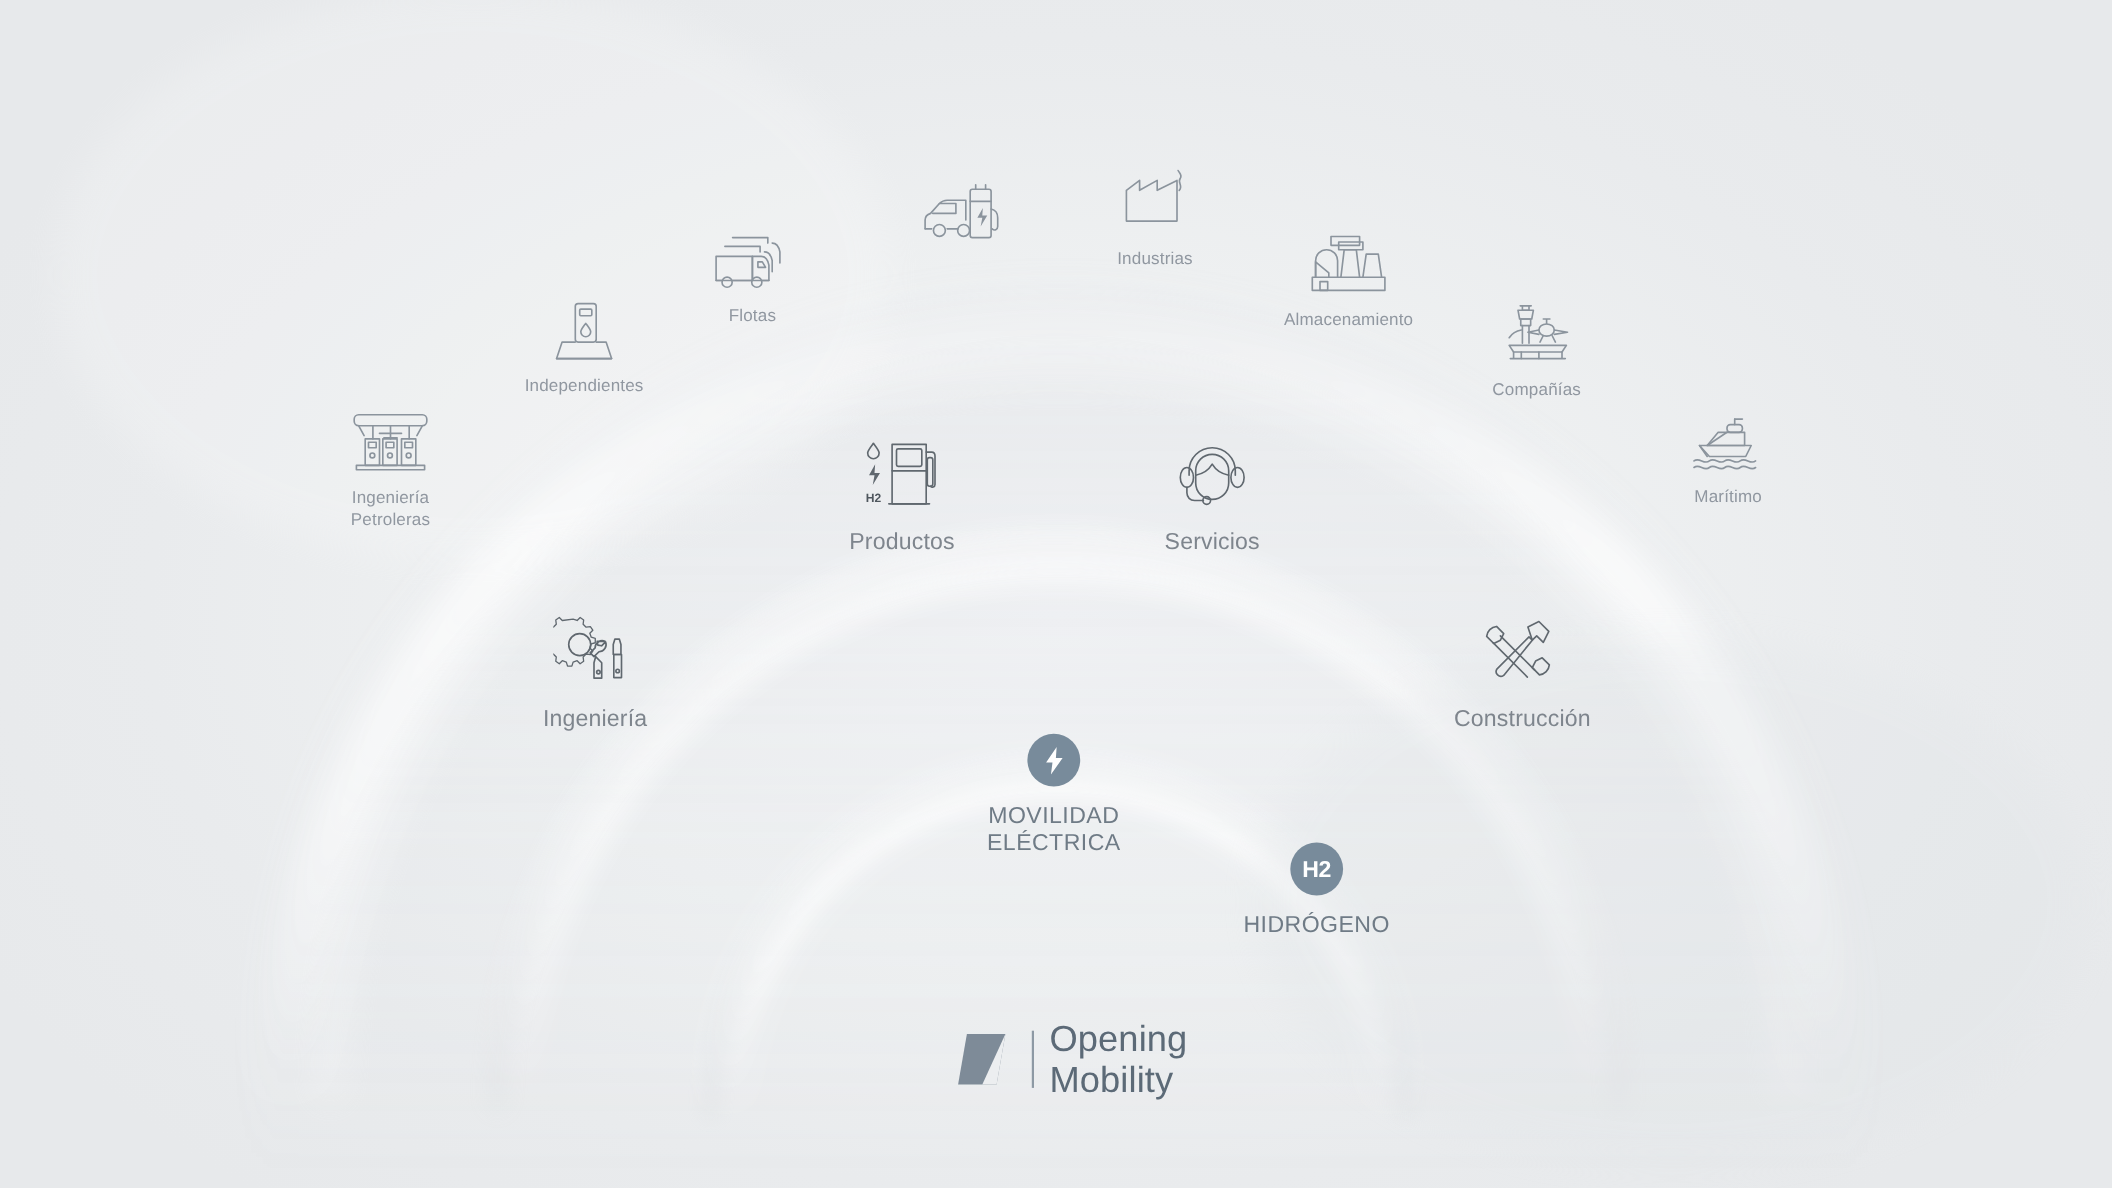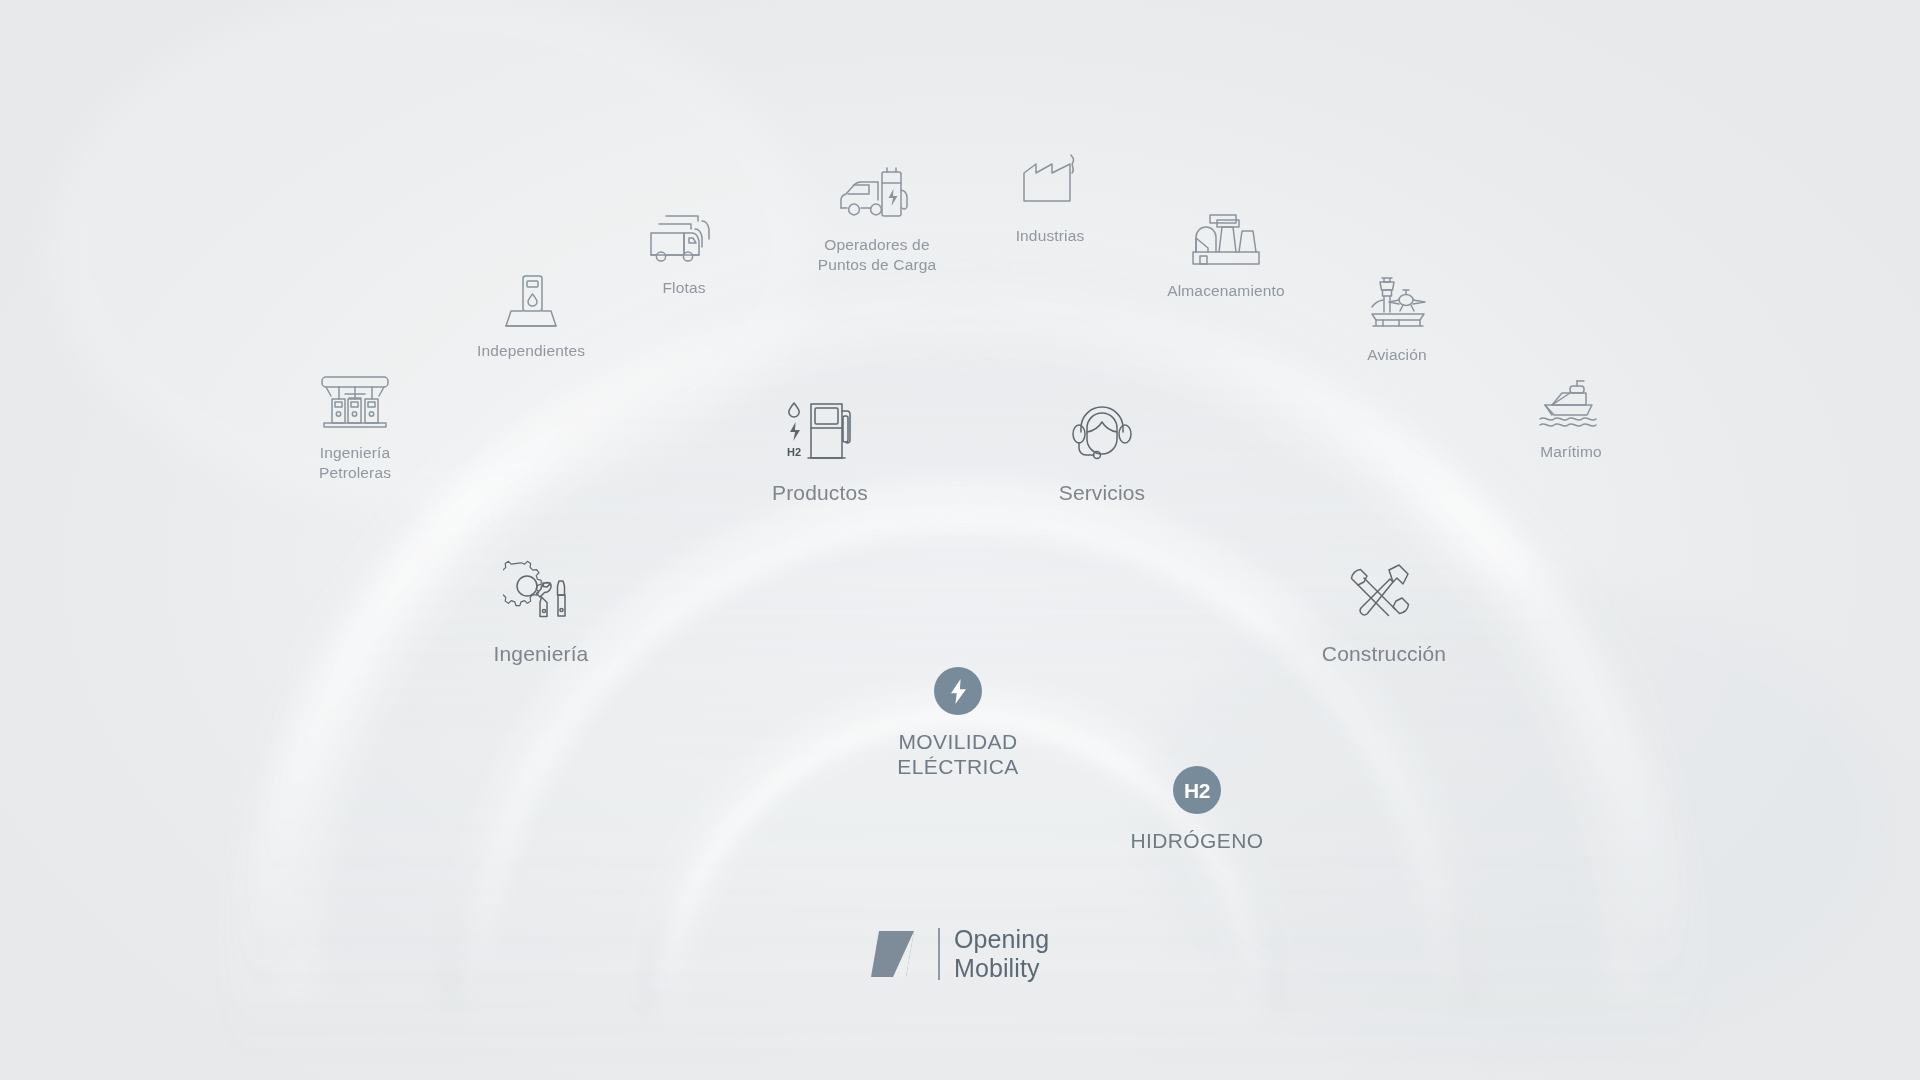--- a/index.html
+++ b/index.html
@@ -91,21 +91,21 @@
     align-items: center;
     gap: 14px;
   }
   .logo .mark { display: block; }
   .logo .divider {
     width: 2px;
     height: 52px;
     background: #8d99a4;
   }
   .logo .wordmark {
-    font-size: 25px;
+    font-size: 33px;
     line-height: 1.16;
     color: #5c6a77;
     letter-spacing: .1px;
     white-space: pre-line;
   }
 </style>
 </head>
 <body>
 
 <div id="stage">
@@ -215,22 +215,20 @@
         <path d="M19 21 h15 v9 H13"></path>
         <circle cx="19" cy="45.5" r="5.4"></circle>
         <circle cx="41" cy="45.5" r="5.4"></circle>
         <rect x="47" y="8" width="19" height="44" rx="2"></rect>
         <path d="M47 19 h19"></path>
         <path d="M52 8 V4 M61 8 V4"></path>
         <path d="M66 26 c5 1 6 4 6 8 v8 c0 3-3 4-5 2"></path>
         <path d="M58.5 25 l-5 9 h4.5 l-1.5 8 6-10 h-4.5 z" fill="#8b949d" stroke="none"></path>
       </svg>
     </div>
-    <div class="lbl">Operadores de
-Puntos de Carga</div>
   </div>
 
   <div class="node" style="left:1050px; top:141px;">
     <div class="glyph">
       <svg width="72" height="70" viewBox="0 0 72 70" fill="none" stroke="#8b949d" stroke-width="1.5" stroke-linejoin="round" stroke-linecap="round">
         <path d="M58 26 c4-4 -2-7 1-11 c2-3 -1-5 -2-7"></path>
         <path d="M10 26 v28 h46 V17 L38 26 V17 L22 26 V17 z"></path>
       </svg>
     </div>
     <div class="lbl">Industrias</div>
@@ -262,21 +260,21 @@
         <path d="M24 28 c-6 1 -9 4 -11 7"></path>
         <ellipse cx="47" cy="28" rx="7" ry="5.5"></ellipse>
         <path d="M47 22 v-4 M44 18 h6"></path>
         <path d="M40 28 l-10 2 l10 2 M54 28 l12 2 l-12 2"></path>
         <path d="M44 33 l-3 6 M52 33 l3 6"></path>
         <path d="M13 42 h52 l-4 6 H17 z"></path>
         <path d="M17 48 v6 M61 48 v6 M14 54 h50"></path>
         <path d="M24 48 v6 M40 48 v6"></path>
       </svg>
     </div>
-    <div class="lbl">Aviación</div>
+    <div class="lbl">Compañías</div>
   </div>
 
   <div class="node" style="left:1571px; top:357px;">
     <div class="glyph">
       <svg width="78" height="58" viewBox="0 0 78 58" fill="none" stroke="#8b949d" stroke-width="1.5" stroke-linejoin="round" stroke-linecap="round">
         <path d="M45 6 v5"></path>
         <path d="M45 6 h7"></path>
         <rect x="38" y="11" width="14" height="7" rx="3"></rect>
         <path d="M38 18 h16 v12 H20 z"></path>
         <path d="M24 18 h14 l-4 -8 h-5 z" stroke-opacity="0"></path>

